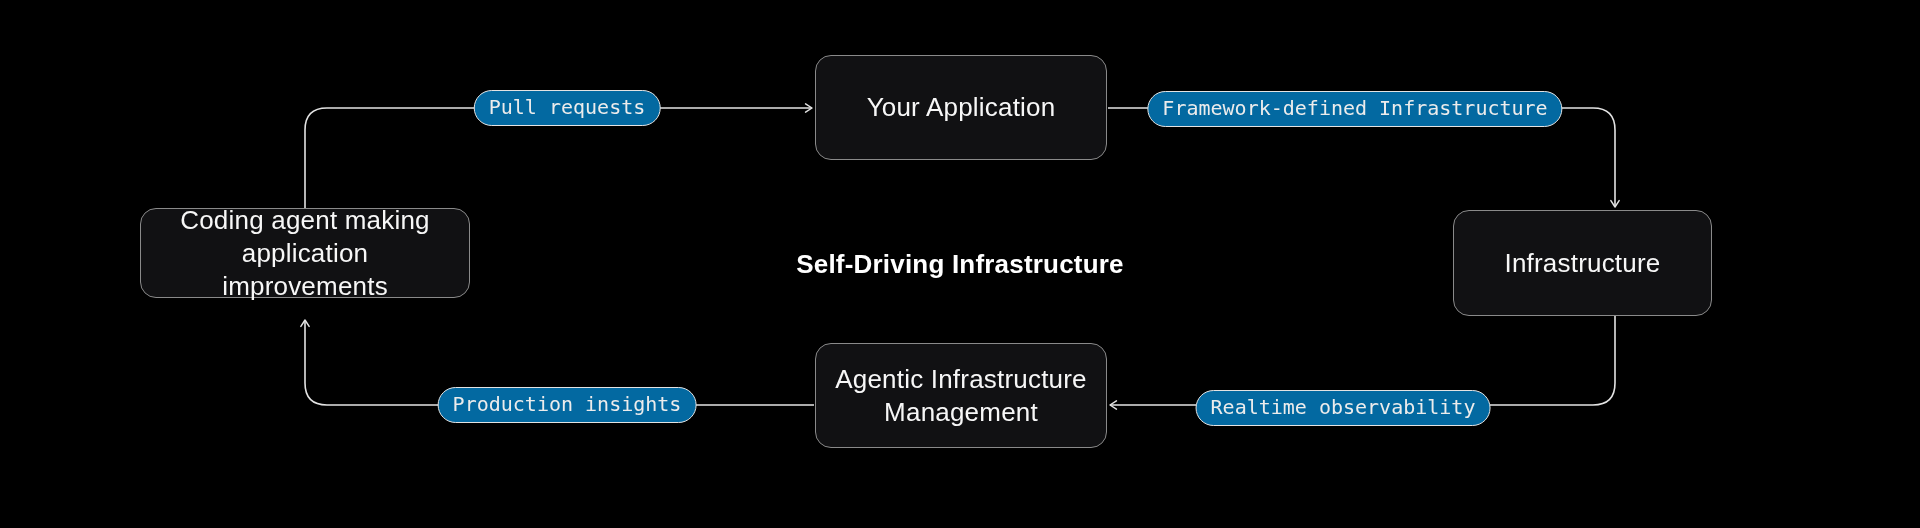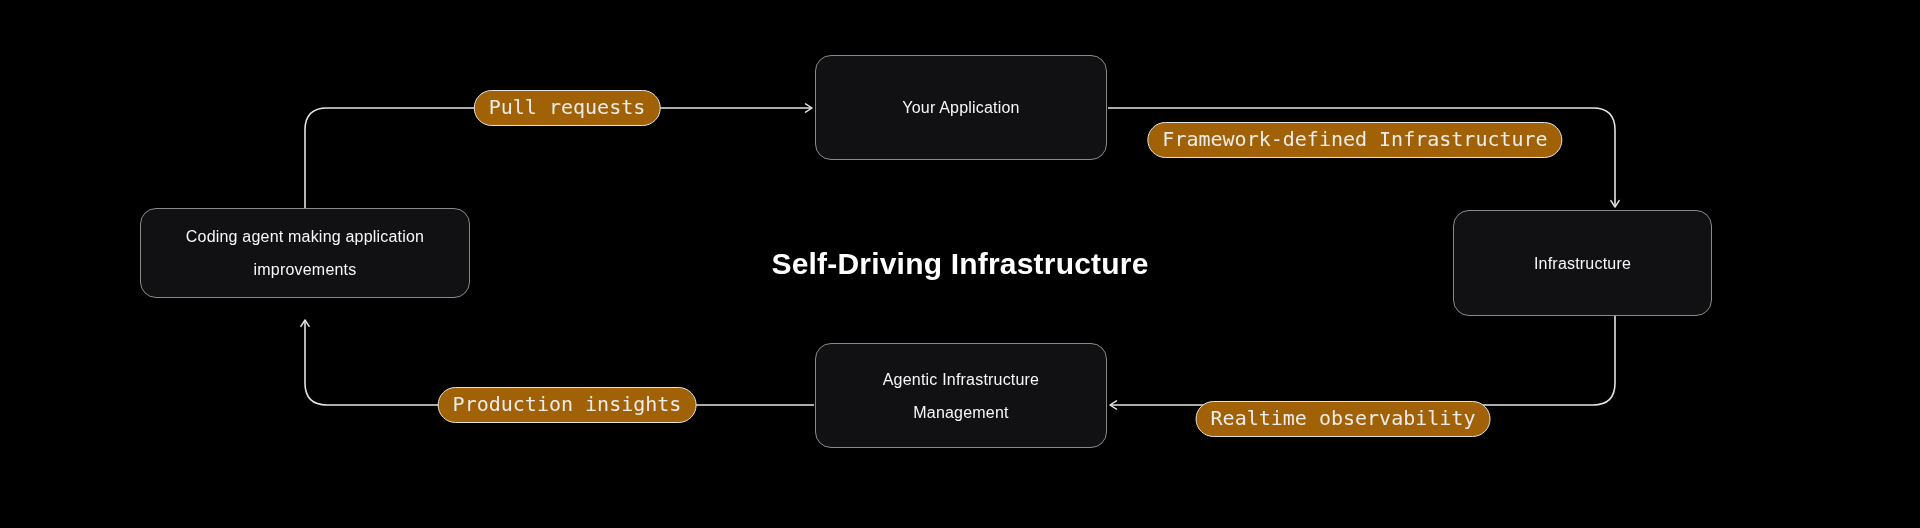--- a/index.html
+++ b/index.html
@@ -26,46 +26,46 @@
     position: absolute;
     box-sizing: border-box;
     background: #111113;
     border: 1.5px solid #8a8a8a;
     border-radius: 16px;
     display: flex;
     align-items: center;
     justify-content: center;
     text-align: center;
     color: #f7f7f7;
-    font-size: 16px;
+    font-size: 26px;
     line-height: 33px;
     letter-spacing: 0.2px;
   }
   .node .node-label { display: block; padding: 0 18px; }
   .pill {
     position: absolute;
     transform: translate(-50%, -50%);
     box-sizing: border-box;
-    background: #a16207;
+    background: #0369a1;
     border: 1.5px solid #e3e3e3;
     border-radius: 999px;
     padding: 4px 14px 6px 14px;
     color: #ececec;
     font-family: "DejaVu Sans Mono", "Liberation Mono", monospace;
     font-size: 20px;
     line-height: 24px;
     white-space: nowrap;
   }
   .diagram-title {
     position: absolute;
     left: 960px;
     top: 264px;
     transform: translate(-50%, -50%);
     color: #ffffff;
-    font-size: 30px;
+    font-size: 26px;
     font-weight: 700;
     letter-spacing: 0.2px;
     white-space: nowrap;
   }
 </style>
 </head>
 <body>
 
 <div class="stage">
 
@@ -98,19 +98,19 @@
   </div>
 
   <div class="node" style="left:140px; top:208px; width:330px; height:90px;">
     <span class="node-label">Coding agent making application improvements</span>
   </div>
 
   <div class="diagram-title">Self-Driving Infrastructure</div>
 
   <div class="pill" style="left:567px; top:108px;">Pull requests</div>
 
-  <div class="pill" style="left:1355px; top:109px;margin-top:31px;">Framework-defined Infrastructure</div>
+  <div class="pill" style="left:1355px; top:109px;">Framework-defined Infrastructure</div>
 
-  <div class="pill" style="left:1343px; top:419px;text-align:center;">Realtime observability</div>
+  <div class="pill" style="left:1343px; top:408px;text-align:center;">Realtime observability</div>
 
   <div class="pill" style="left:567px; top:405px;text-align:right;">Production insights</div>
 
 </div>
 
 </body></html>

